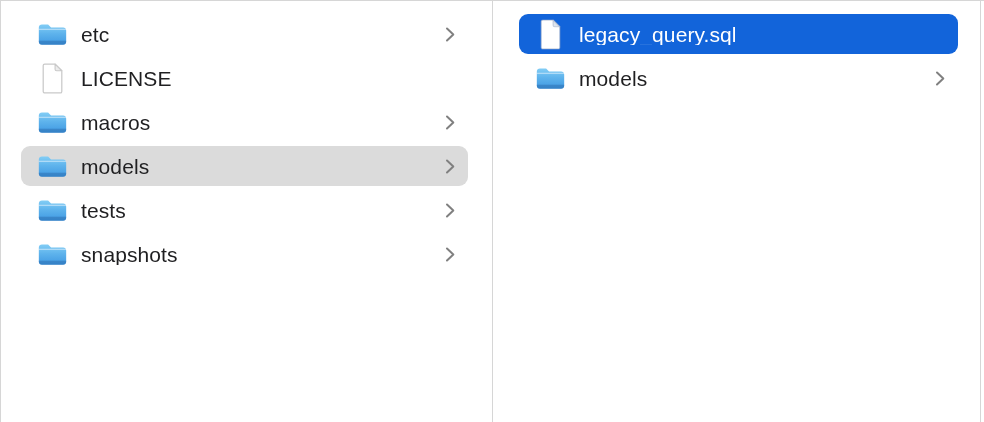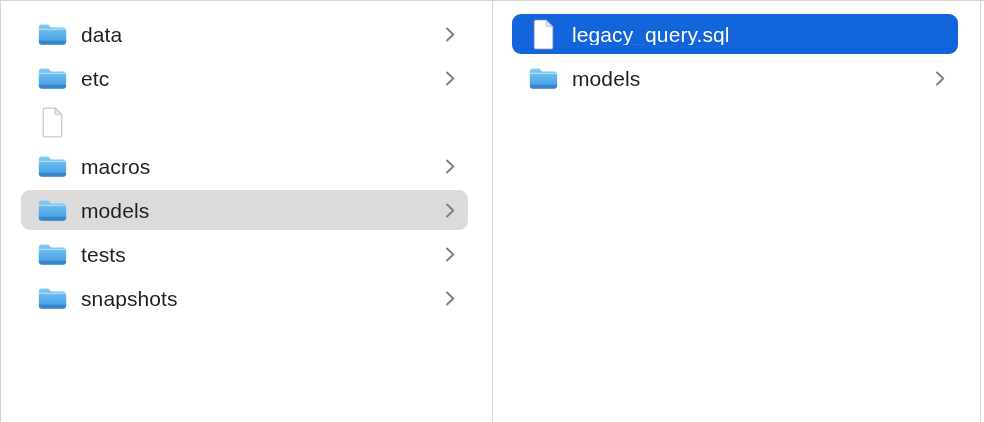--- a/index.html
+++ b/index.html
@@ -30,21 +30,21 @@
   }
   .col-0{left:0;width:492px;}
   .col-1{left:492px;width:488px;}
   .row{
     height:40px;margin-bottom:4px;
     display:flex;align-items:center;
     border-radius:9px;
     padding-left:14px;padding-right:12px;
   }
   .col-0 .row{margin-left:20px;margin-right:24px;}
-  .col-1 .row{margin-left:19px;margin-right:22px;}
+  .col-1 .row{margin-left:26px;margin-right:22px;}
   .row.sel-primary{background:var(--sel-primary);}
   .row.sel-secondary{background:var(--sel-secondary);justify-content:center;}
   .row .icon{
     width:34px;height:34px;flex:0 0 34px;
     display:flex;align-items:center;justify-content:center;
     margin-right:12px;
   }
   .row .label{
     font-size:21px;line-height:1;letter-spacing:0.1px;
     white-space:nowrap;overflow:hidden;text-overflow:ellipsis;
@@ -58,42 +58,20 @@
 </style>
 </head>
 <body>
 
 <div class="browser">
   <div class="column col-0" id="col-0">
       <div class="row">
     <span class="icon">
           <svg width="31" height="26" viewBox="0 0 34 28">
             <defs>
-              <linearGradient id="fg1" x1="0" y1="0" x2="0" y2="1">
-                <stop offset="0" stop-color="#82cdf5"></stop>
-                <stop offset="0.45" stop-color="#5eb3ec"></stop>
-                <stop offset="1" stop-color="#3f98e2"></stop>
-              </linearGradient>
-            </defs>
-            <path d="M2 7 C2 5 3.4 3.6 5.4 3.6 H12.2 L15.4 6.8 H28.6 C30.6 6.8 32 8.2 32 10.2 V22.4 C32 24.4 30.6 25.8 28.6 25.8 H5.4 C3.4 25.8 2 24.4 2 22.4 Z" fill="url(#fg1)"></path>
-            <path d="M2 21.4 H32 V22.4 C32 24.4 30.6 25.8 28.6 25.8 H5.4 C3.4 25.8 2 24.4 2 22.4 Z" fill="rgba(20,70,130,0.28)"></path>
-            <rect x="2" y="8.2" width="30" height="1.4" fill="rgba(255,255,255,0.45)"></rect>
-          </svg>
-        </span>
-    <span class="label">data</span>
-    <span class="chevron">
-          <svg width="12" height="19" viewBox="0 0 12 19">
-            <path d="M3 3.5 L9.3 9.5 L3 15.5" fill="none" stroke="#808080" stroke-width="2" stroke-linecap="round" stroke-linejoin="round"></path>
-          </svg>
-        </span>
-  </div>
-      <div class="row">
-    <span class="icon">
-          <svg width="31" height="26" viewBox="0 0 34 28">
-            <defs>
               <linearGradient id="fg2" x1="0" y1="0" x2="0" y2="1">
                 <stop offset="0" stop-color="#82cdf5"></stop>
                 <stop offset="0.45" stop-color="#5eb3ec"></stop>
                 <stop offset="1" stop-color="#3f98e2"></stop>
               </linearGradient>
             </defs>
             <path d="M2 7 C2 5 3.4 3.6 5.4 3.6 H12.2 L15.4 6.8 H28.6 C30.6 6.8 32 8.2 32 10.2 V22.4 C32 24.4 30.6 25.8 28.6 25.8 H5.4 C3.4 25.8 2 24.4 2 22.4 Z" fill="url(#fg2)"></path>
             <path d="M2 21.4 H32 V22.4 C32 24.4 30.6 25.8 28.6 25.8 H5.4 C3.4 25.8 2 24.4 2 22.4 Z" fill="rgba(20,70,130,0.28)"></path>
             <rect x="2" y="8.2" width="30" height="1.4" fill="rgba(255,255,255,0.45)"></rect>
           </svg>
@@ -105,20 +83,21 @@
           </svg>
         </span>
   </div>
       <div class="row">
     <span class="icon">
           <svg width="25" height="31" viewBox="0 0 24 30">
             <path d="M3 2.5 C3 1.7 3.7 1 4.5 1 H14.5 L21 7.5 V27.5 C21 28.3 20.3 29 19.5 29 H4.5 C3.7 29 3 28.3 3 27.5 Z" fill="#ffffff" stroke="#c9c9c9" stroke-width="1.2"></path>
             <path d="M14.5 1 V6 C14.5 6.8 15.2 7.5 16 7.5 H21 Z" fill="#ececec" stroke="#c9c9c9" stroke-width="1.1" stroke-linejoin="round"></path>
           </svg>
         </span>
+    <span class="label">LICENSE</span>
 
   </div>
       <div class="row">
     <span class="icon">
           <svg width="31" height="26" viewBox="0 0 34 28">
             <defs>
               <linearGradient id="fg3" x1="0" y1="0" x2="0" y2="1">
                 <stop offset="0" stop-color="#82cdf5"></stop>
                 <stop offset="0.45" stop-color="#5eb3ec"></stop>
                 <stop offset="1" stop-color="#3f98e2"></stop>

